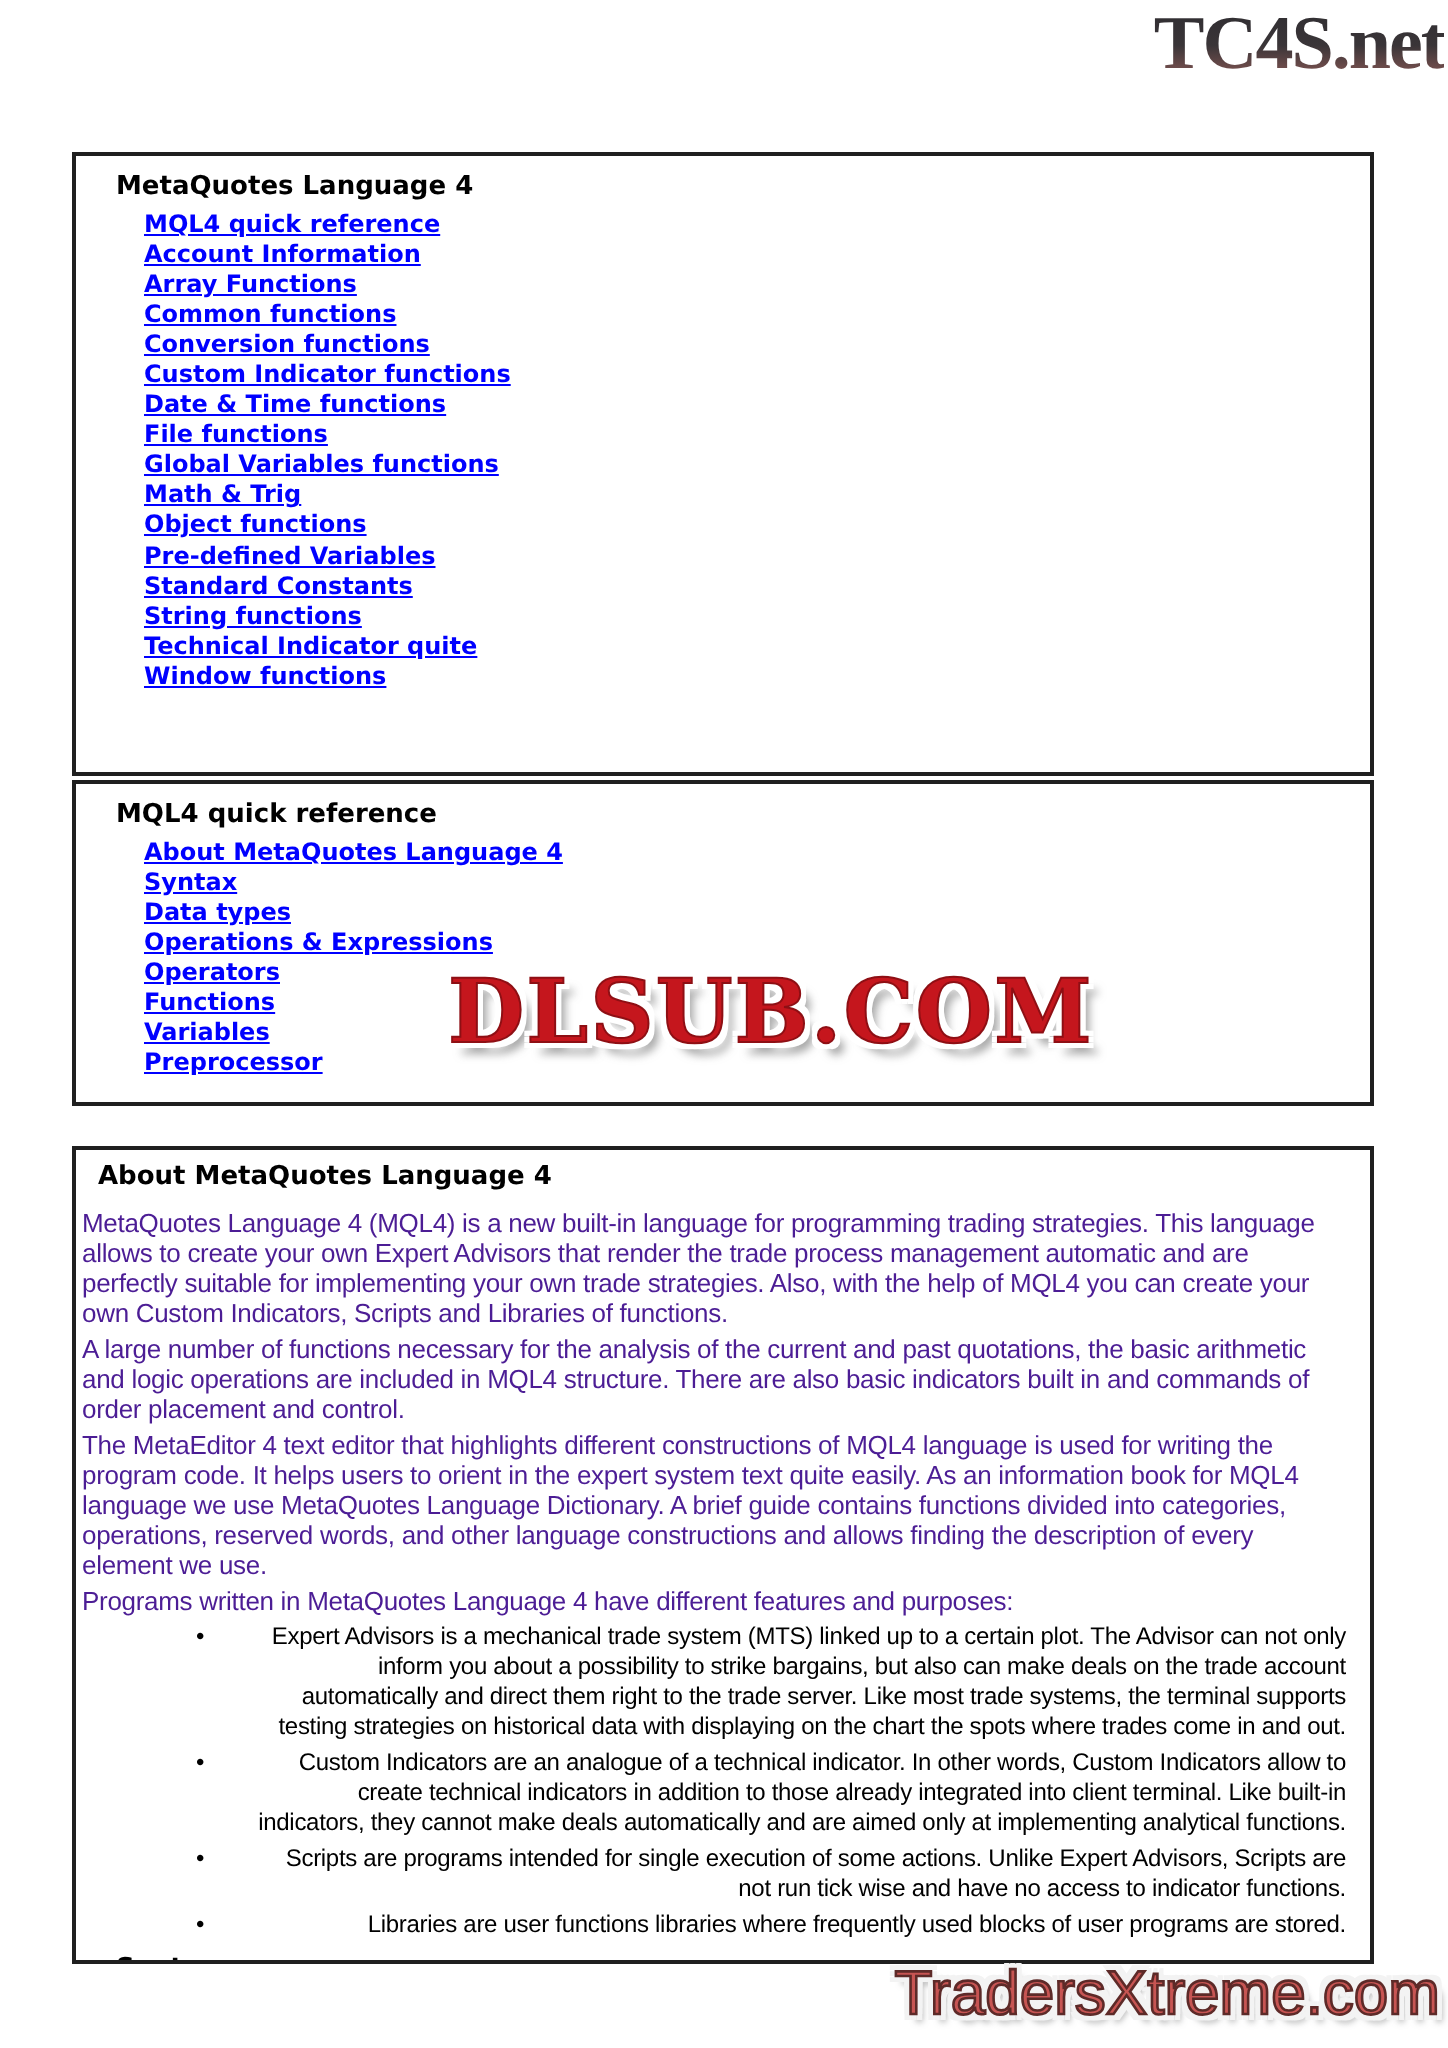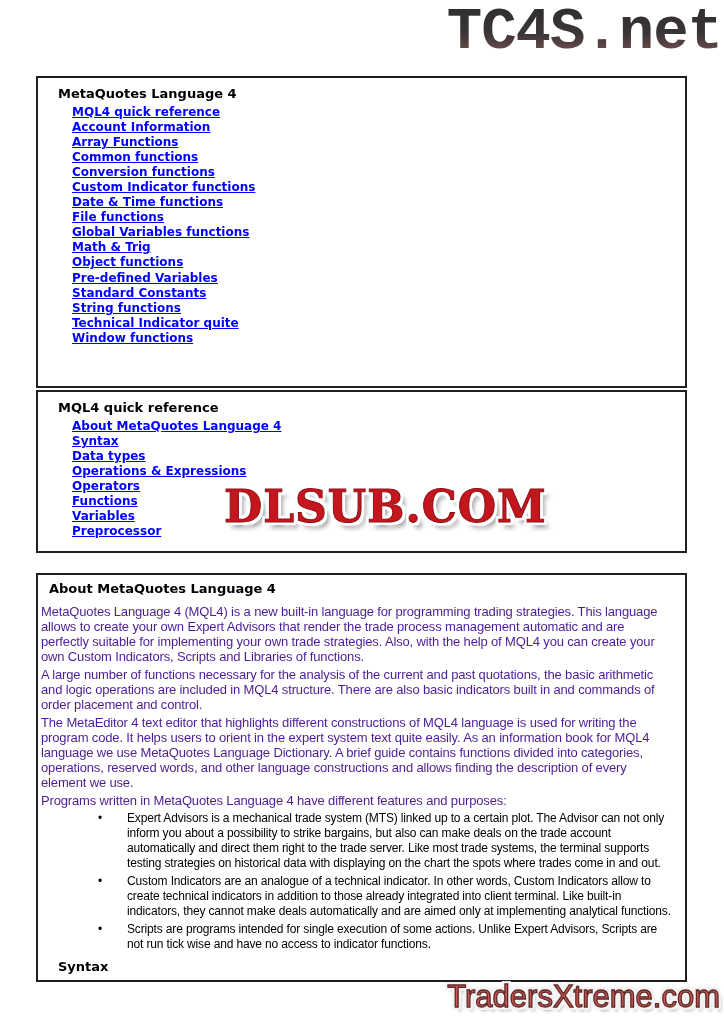--- a/index.html
+++ b/index.html
@@ -3,22 +3,22 @@
 <meta charset="utf-8">
 <style>
   html,body{margin:0;padding:0;}
   body{
     width:724px;height:1024px;position:relative;background:#ffffff;
     font-family:"Liberation Sans",sans-serif;color:#000;overflow:hidden;
   }
   
   .top-logo{
     position:absolute;top:3px;right:2px;
-    font-family:Liberation Mono, monospace;font-weight:bold;
-    font-size:59px;line-height:1;letter-spacing:-1px;
+    font-family:Liberation Serif, serif;font-weight:bold;
+    font-size:38px;line-height:1;letter-spacing:-1px;
     background:linear-gradient(180deg,#2f2d31 0%,#3a3538 52%,#6e4c4b 82%,#966a66 100%);
     -webkit-background-clip:text;background-clip:text;color:transparent;
   }
   
   .box{
     position:absolute;left:36px;width:651px;box-sizing:border-box;
     border:2px solid #1f1f1f;background:#fff;
   }
   .box-title{
     margin:0;font-family:"DejaVu Sans",sans-serif;
@@ -33,21 +33,21 @@
     font-weight:bold;font-size:12px;line-height:15.05px;
     text-decoration:underline;cursor:pointer;white-space:nowrap;
   }
   
   #box3{top:573px;height:409px;padding:5px 6px 0 3px;overflow:hidden;}
   #box3 .box-title{margin:1px 0 7px 8px;}
   .para{
     margin:0 16px 3px 0;font-size:13px;line-height:15px;
     letter-spacing:-0.15px;color:#4c1d95;
   }
-  .bullets{margin:2px 0 3px 0;padding:0;list-style:none;}
+  .bullets{margin:2px 0 3px 0;padding:0;list-style:none;text-align:right;}
   .bullets li{
     position:relative;margin:0 6px 3px 86px;font-size:12px;
     line-height:15px;letter-spacing:-0.15px;
   }
   .bullets li::before{content:"\2022";position:absolute;left:-29px;top:0;}
   .sub-heading{
     margin:7px 0 4px 17px;font-family:"DejaVu Sans",sans-serif;
     font-size:13px;font-weight:bold;line-height:15px;
   }
   
@@ -125,18 +125,19 @@
   <p class="para">MetaQuotes Language 4 (MQL4) is a new built-in language for programming trading strategies. This language allows to create your own Expert Advisors that render the trade process management automatic and are perfectly suitable for implementing your own trade strategies. Also, with the help of MQL4 you can create your own Custom Indicators, Scripts and Libraries of functions.</p>
       <p class="para">A large number of functions necessary for the analysis of the current and past quotations, the basic arithmetic and logic operations are included in MQL4 structure. There are also basic indicators built in and commands of order placement and control.</p>
       <p class="para">The MetaEditor 4 text editor that highlights different constructions of MQL4 language is used for writing the program code. It helps users to orient in the expert system text quite easily. As an information book for MQL4 language we use MetaQuotes Language Dictionary. A brief guide contains functions divided into categories, operations, reserved words, and other language constructions and allows finding the description of every element we use.</p>
       <p class="para">Programs written in MetaQuotes Language 4 have different features and purposes:</p>
     </div>
   <ul class="bullets">
 
   <li>Expert Advisors is a mechanical trade system (MTS) linked up to a certain plot. The Advisor can not only inform you about a possibility to strike bargains, but also can make deals on the trade account automatically and direct them right to the trade server. Like most trade systems, the terminal supports testing strategies on historical data with displaying on the chart the spots where trades come in and out.</li>
       <li>Custom Indicators are an analogue of a technical indicator. In other words, Custom Indicators allow to create technical indicators in addition to those already integrated into client terminal. Like built-in indicators, they cannot make deals automatically and are aimed only at implementing analytical functions.</li>
       <li>Scripts are programs intended for single execution of some actions. Unlike Expert Advisors, Scripts are not run tick wise and have no access to indicator functions.</li>
+      <li>Libraries are user functions libraries where frequently used blocks of user programs are stored.</li>
     </ul>
   <div class="sub-heading">Syntax</div>
 
 </section>
 
 <div class="bottom-logo">TradersXtreme.com</div>
 
 </body></html>

